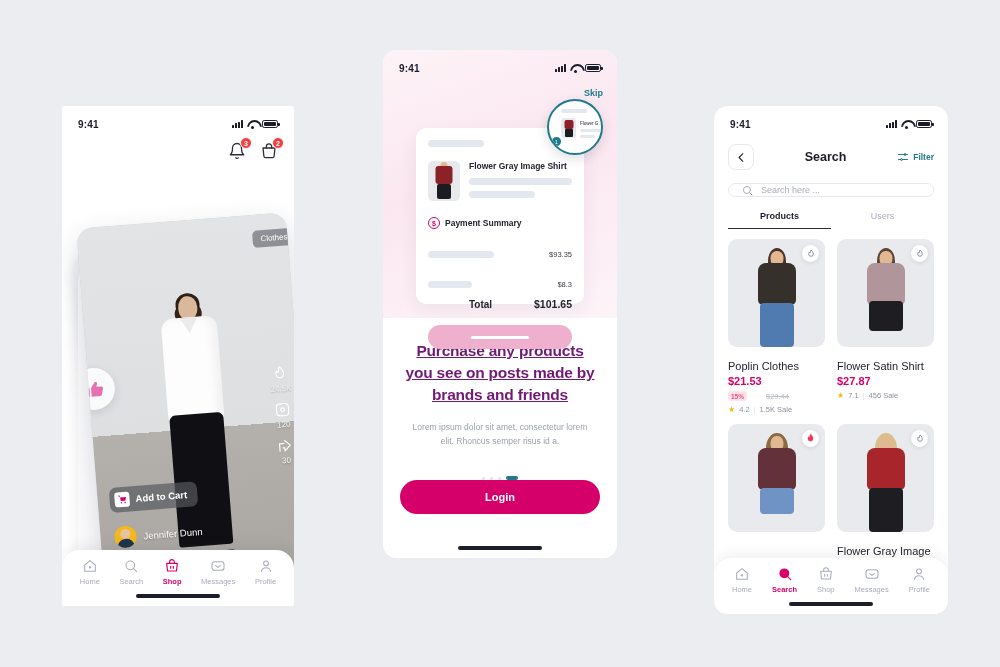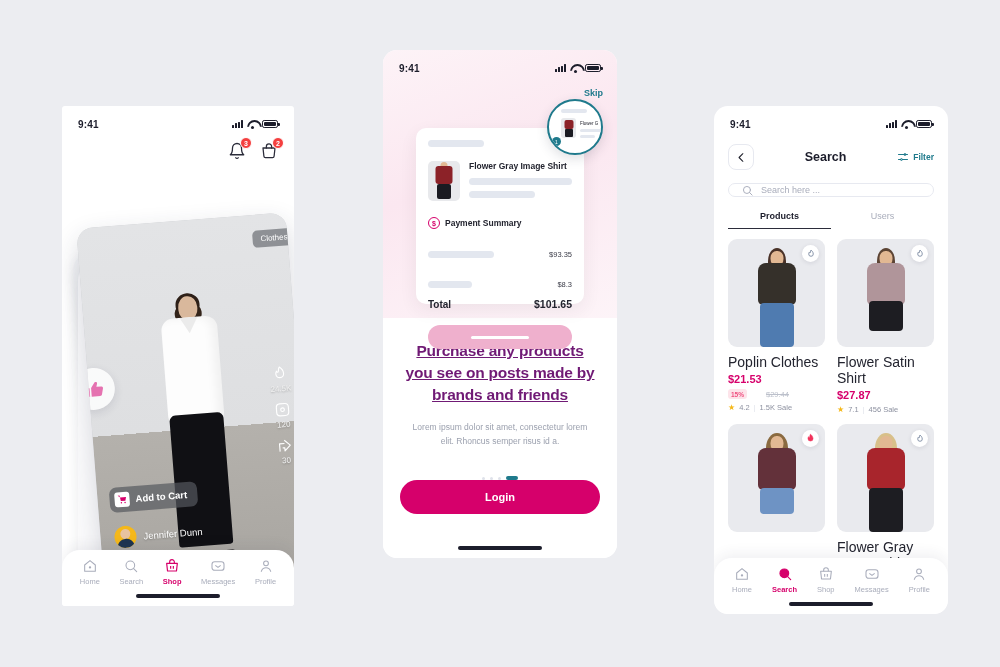--- a/index.html
+++ b/index.html
@@ -160,21 +160,21 @@
   .ob-thumb .t-bot { position:absolute; left:50%; transform:translateX(-50%); bottom:2px; width:14px; height:15px; background:#1b1b22; border-radius:2px; }
   .ob-ptitle { font-size: 8.5px; font-weight: 600; color:#23242f; }
   .ob-paysum { display:flex; align-items:center; gap: 5px; margin-top: 16px; }
   .ob-paysum .pticon {
     width: 12px; height: 12px; border: 1.3px solid #d6006b; border-radius: 50%;
     color:#d6006b; font-size: 7px; font-weight: bold; display:flex; align-items:center; justify-content:center;
   }
   .ob-paysum .pttext { font-size: 8.5px; font-weight: bold; color:#23242f; }
   .ob-row { display:flex; align-items:center; justify-content:space-between; margin-top: 21px; }
   .ob-row .amt { font-size: 7.5px; color:#3b3c48; }
-  .ob-total { display:flex; align-items:center; justify-content:space-between; margin-top: 9px; }
+  .ob-total { display:flex; align-items:center; justify-content:space-between; margin-top: 9px; margin-left: 41px; }
   .ob-total .lbl { font-size: 10px; font-weight: bold; color:#23242f; }
   .ob-total .val { font-size: 10.5px; font-weight: bold; color:#23242f; }
   .ob-cta {
     position:absolute; left: 45px; right: 45px; top: 275px; height: 24px;
     background:#efb0cd; border-radius: 13px; z-index: 11;
     display:flex; align-items:center; justify-content:center;
   }
   .ob-cta .inner { width: 58px; height: 3px; background:#fff; border-radius: 2px; }
   .magnifier {
     position:absolute; right: 14px; top: 49px; width: 56px; height: 56px;
@@ -218,21 +218,21 @@
   .p-card .p-img {
     position:relative; width:100%; height: 108px; border-radius: 9px;
     background:#e9eaee; overflow:hidden;
   }
   .p-fire {
     position:absolute; right: 6px; top: 6px; width: 17px; height: 17px; border-radius:50%;
     background:#fff; display:flex; align-items:center; justify-content:center;
     box-shadow: 0 1px 4px rgba(40,45,70,.12);
   }
   .p-fire.on { background:#fff; }
-  .p-name { margin-top: 7px; font-size: 14px; color:#23242f; }
+  .p-name { margin-top: 13px; font-size: 11px; color:#23242f; }
   .p-price { margin-top: 3px; font-size: 11px; font-weight: bold; color:#d6006b; }
   .p-meta { margin-top: 4px; display:flex; align-items:flex-end; gap: 19px; }
   .p-disc { background:#fde4ea; color:#ef5080; font-size: 6.5px; font-weight:bold; border-radius: 3px; padding: 1.5px 3px; }
   .p-old { font-size: 7.5px; color:#bcc0cb; text-decoration: line-through; }
   .p-rate { display:flex; align-items:center; gap: 4px; font-size: 7.5px; color:#8d91a0; }
   .p-star { color:#f5b81a; font-size: 8px; }
   .p-sep { color:#dfe2ea; }
 
   
   .girl { position:absolute; left:50%; transform:translateX(-50%); bottom:0; width: 56px; height: 100px; }

